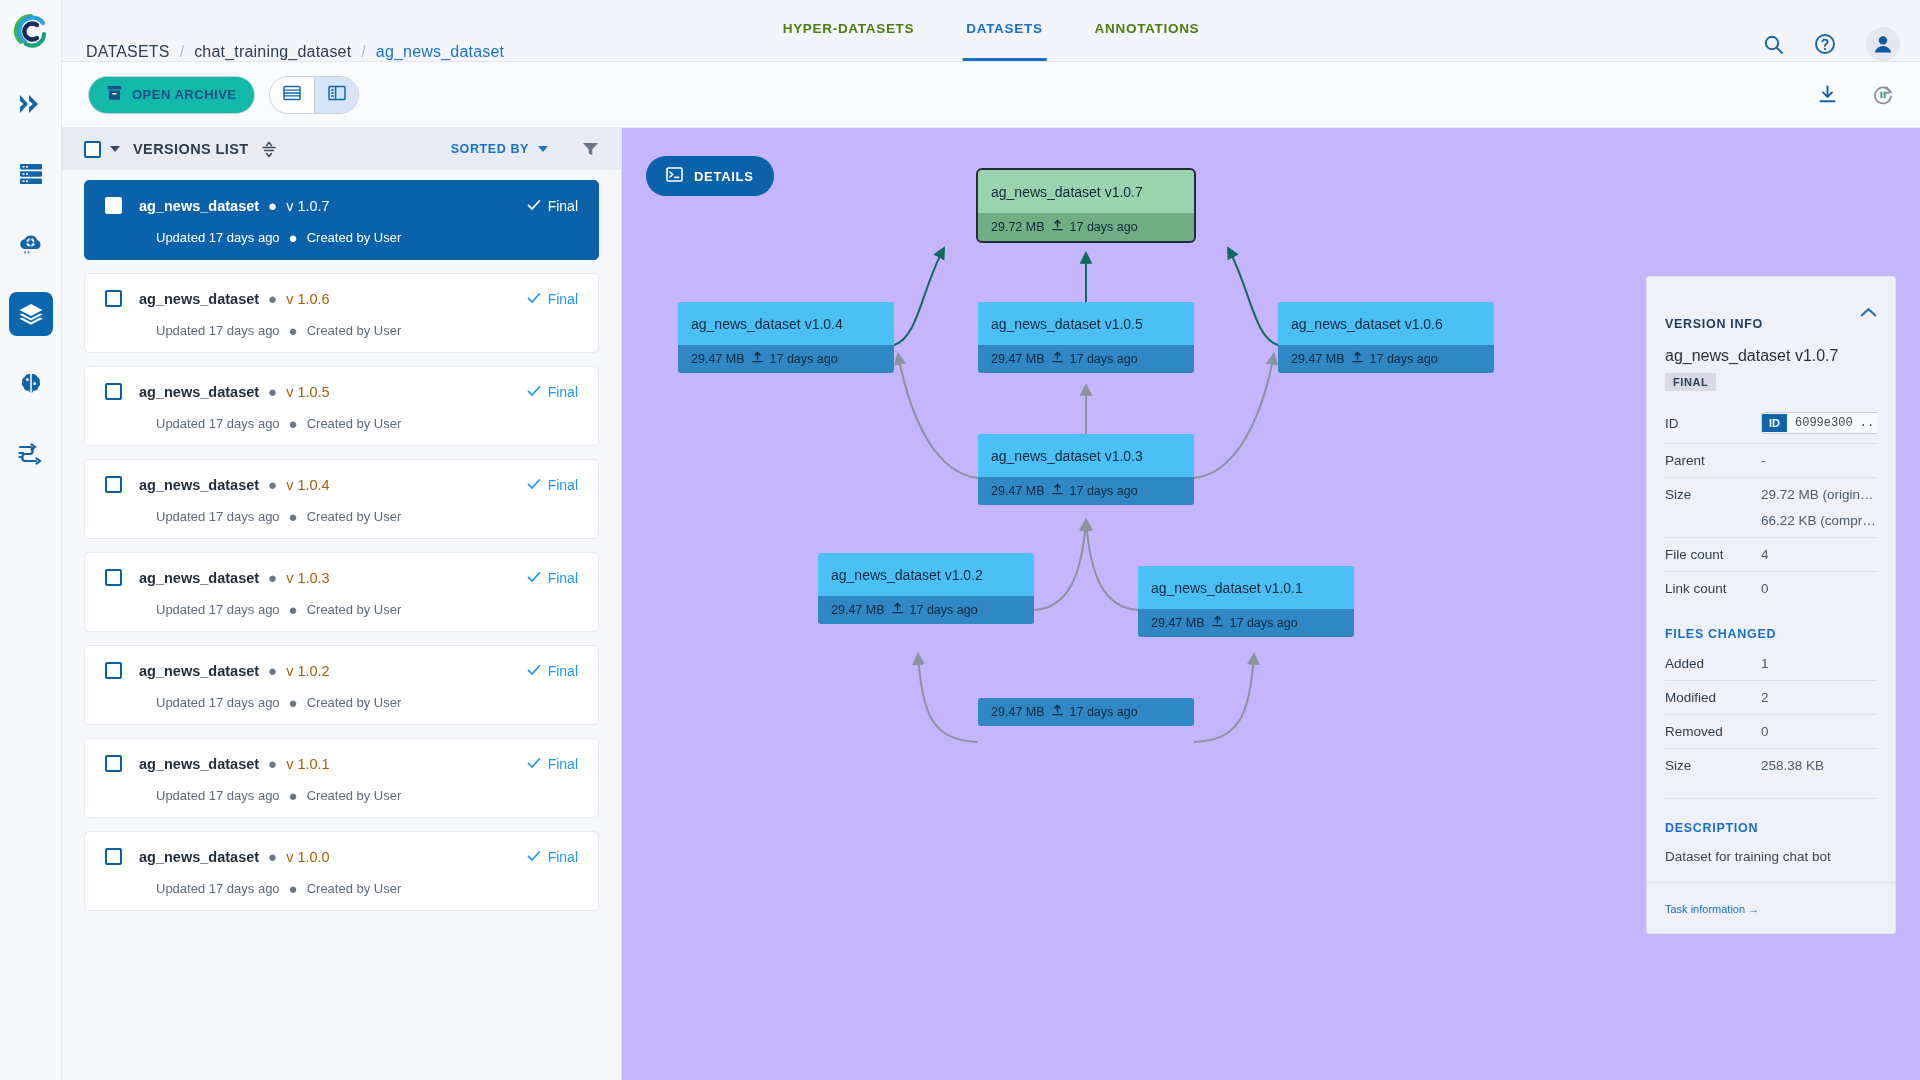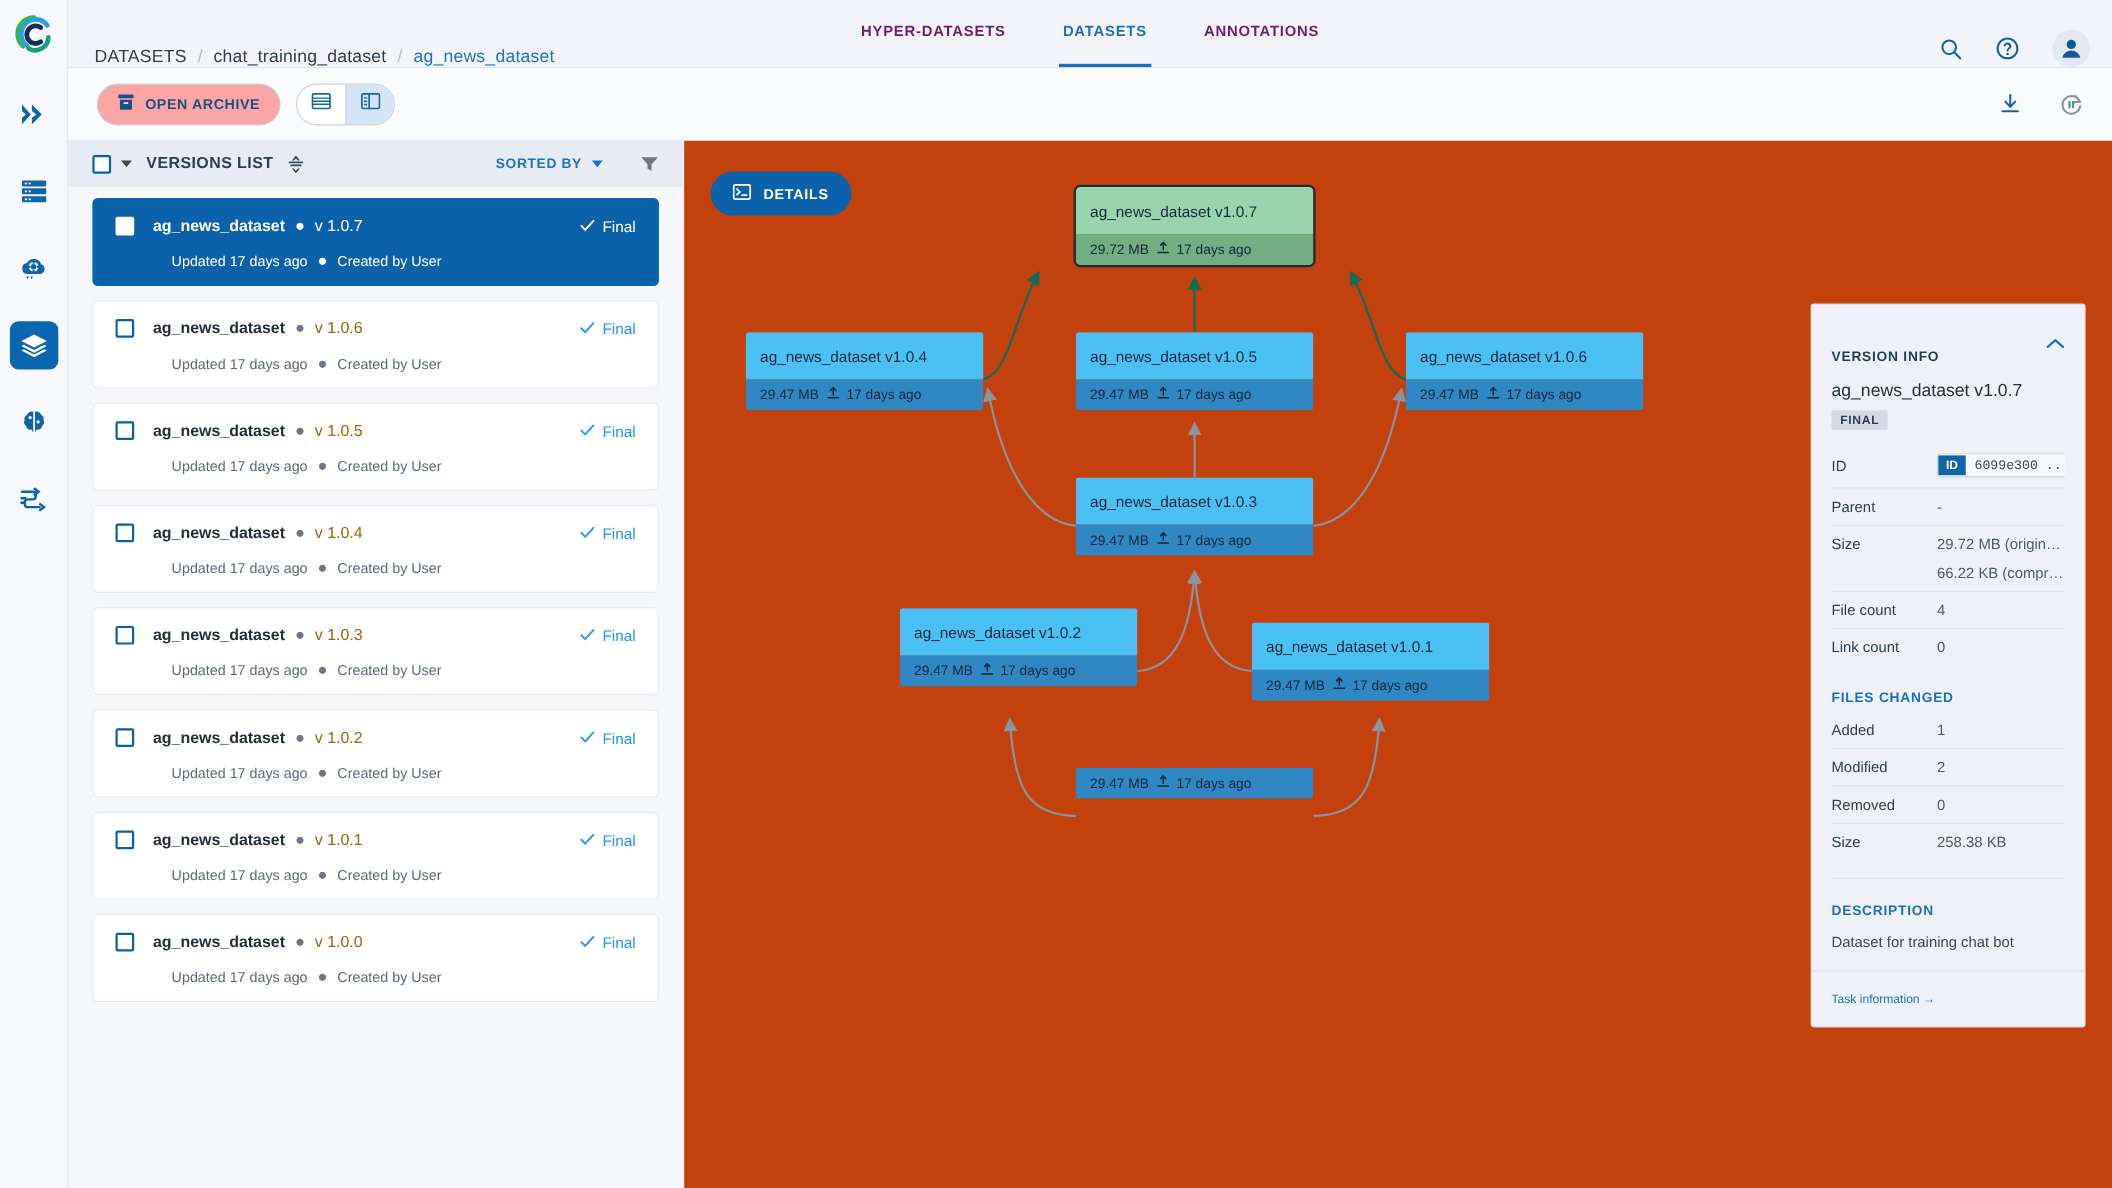--- a/index.html
+++ b/index.html
@@ -33,42 +33,42 @@
     background: #f4f5fb; border-bottom: 1px solid #e3e6ef;
     display: flex; align-items: flex-end;
   }
   .crumbs { display: flex; align-items: center; gap: 10px; margin-left: 24px; font-size: 16px; }
   .crumb { color: #2c3e50; letter-spacing: .2px; cursor: pointer; }
   .crumb.active { color: #1a73c7; }
   .crumb-sep { color: #b4bccb; font-size: 16px; }
 
   .maintabs { position: absolute; left: 50%; transform: translateX(-50%); display: flex; gap: 44px; height: 62px; }
   .maintab {
-    font-size: 13.5px; letter-spacing: .7px; color: #701a75; font-weight: 600;
+    font-size: 13.5px; letter-spacing: .7px; color: #4d7c0f; font-weight: 600;
     display: flex; align-items: center; height: 62px; cursor: pointer;
     border-bottom: 3px solid transparent; padding: 0 4px;
   }
   .maintab.active { color: #1a6fc4; border-bottom-color: #1a6fc4; }
 
   .topicons { position: absolute; right: 20px; display: flex; align-items: center; gap: 30px; }
   .ticon { cursor: pointer; display: flex; align-items: center; justify-content: center; }
   .avatar {
     width: 34px; height: 34px; border-radius: 50%; background: #e4e8f0;
     display: flex; align-items: center; justify-content: center; cursor: pointer;
   }
 
   
   .actionbar {
     position: absolute; left: 62px; top: 62px; right: 0; height: 66px;
     background: #fafbfd; border-bottom: 1px solid #e8eaf1;
     display: flex; align-items: center;
   }
   .btn-archive {
     margin-left: 26px; height: 38px; padding: 0 18px;
-    border: 1px solid #c9d0dd; border-radius: 19px; background: #fca5a5;
+    border: 1px solid #c9d0dd; border-radius: 19px; background: #14b8a6;
     display: flex; align-items: center; gap: 10px; cursor: pointer;
     color: #1a4f87; font-size: 13px; font-weight: 700; letter-spacing: .5px;
   }
   .viewtoggle {
     margin-left: 14px; height: 38px; display: flex;
     border: 1px solid #c9d0dd; border-radius: 19px; overflow: hidden; background: #fff;
   }
   .vt-btn { width: 44px; display: flex; align-items: center; justify-content: center; cursor: pointer; }
   .vt-btn + .vt-btn { border-left: 1px solid #c9d0dd; }
   .vt-btn.active { background: #d6e4f7; }
@@ -117,21 +117,21 @@
     color: #2196f3; font-size: 14px;
   }
   .vrow-sub { margin-top: 16px; margin-left: 51px; font-size: 13px; color: #5d6a7a; display: flex; align-items: center; }
   .vrow.selected .vrow-name, .vrow.selected .vrow-ver,
   .vrow.selected .vrow-status, .vrow.selected .vrow-sub,
   .vrow.selected .vrow-dot { color: #fff; }
 
   
   .canvas {
     position: absolute; left: 622px; top: 128px; right: 0; bottom: 0;
-    background: #c2410c; overflow: hidden;
+    background: #c4b5fd; overflow: hidden;
   }
   .btn-details {
     position: absolute; left: 24px; top: 28px; height: 40px; padding: 0 20px;
     background: #0b62ab; border-radius: 20px; color: #fff;
     display: flex; align-items: center; gap: 11px; cursor: pointer;
     font-size: 13px; font-weight: 700; letter-spacing: .7px;
   }
   .graph { position: absolute; inset: 0; }
   .gsvg { position: absolute; left: 0; top: 0; }
   .node {

